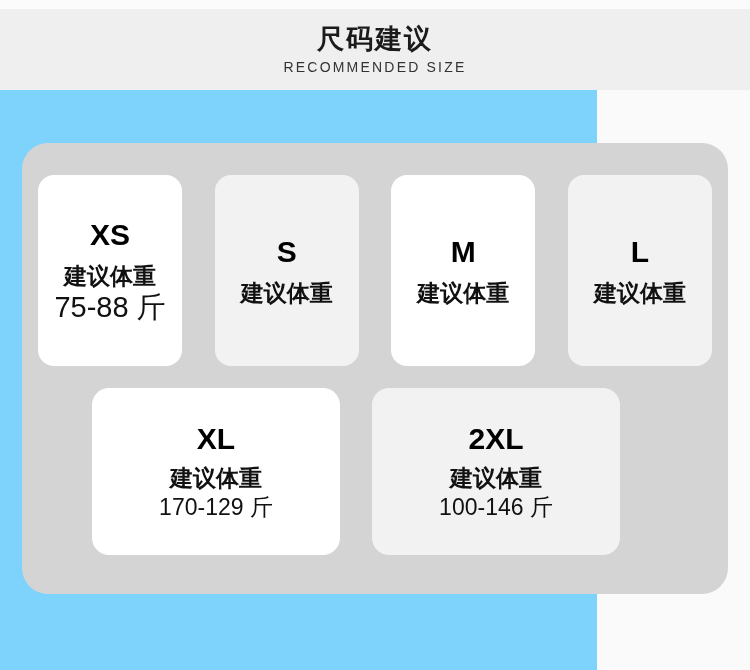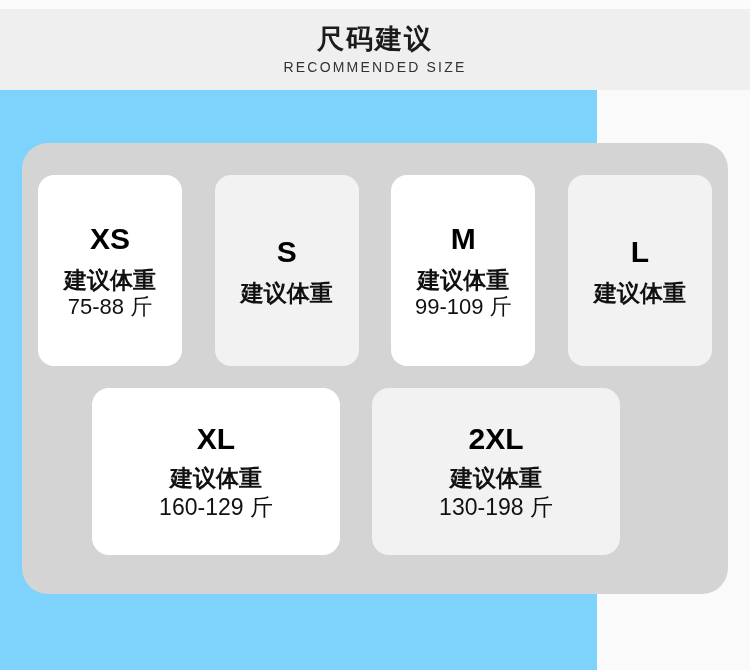--- a/index.html
+++ b/index.html
@@ -144,21 +144,21 @@
     font-size: 23px;
   }
 
   .card-weight-range {
     color: #111111;
     line-height: 1.22;
     font-weight: normal;
     white-space: nowrap;
   }
   .row-top .card-weight-range {
-    font-size: 22px;
+    font-size: 29px;
   }
   .row-bottom .card-weight-range {
     font-size: 23px;
   }
 </style>
 </head>
 <body>
 
 <div class="top-strip"></div>
 
@@ -180,41 +180,40 @@
       </div>
 
       <div class="size-card card-offwhite">
         <div class="card-size-label">S</div>
         <div class="card-weight-caption">建议体重</div>
       </div>
 
       <div class="size-card card-white">
         <div class="card-size-label">M</div>
         <div class="card-weight-caption">建议体重</div>
-        <div class="card-weight-range">99-109 斤</div>
       </div>
 
       <div class="size-card card-offwhite">
         <div class="card-size-label">L</div>
         <div class="card-weight-caption">建议体重</div>
       </div>
 
     </div>
 
     <div class="row row-bottom">
 
       <div class="size-card card-white">
         <div class="card-size-label">XL</div>
         <div class="card-weight-caption">建议体重</div>
-        <div class="card-weight-range">160-129 斤</div>
+        <div class="card-weight-range">170-129 斤</div>
       </div>
 
       <div class="size-card card-offwhite">
         <div class="card-size-label">2XL</div>
         <div class="card-weight-caption">建议体重</div>
-        <div class="card-weight-range">130-198 斤</div>
+        <div class="card-weight-range">100-146 斤</div>
       </div>
 
     </div>
 
   </div>
 
 </div>
 
 </body></html>

